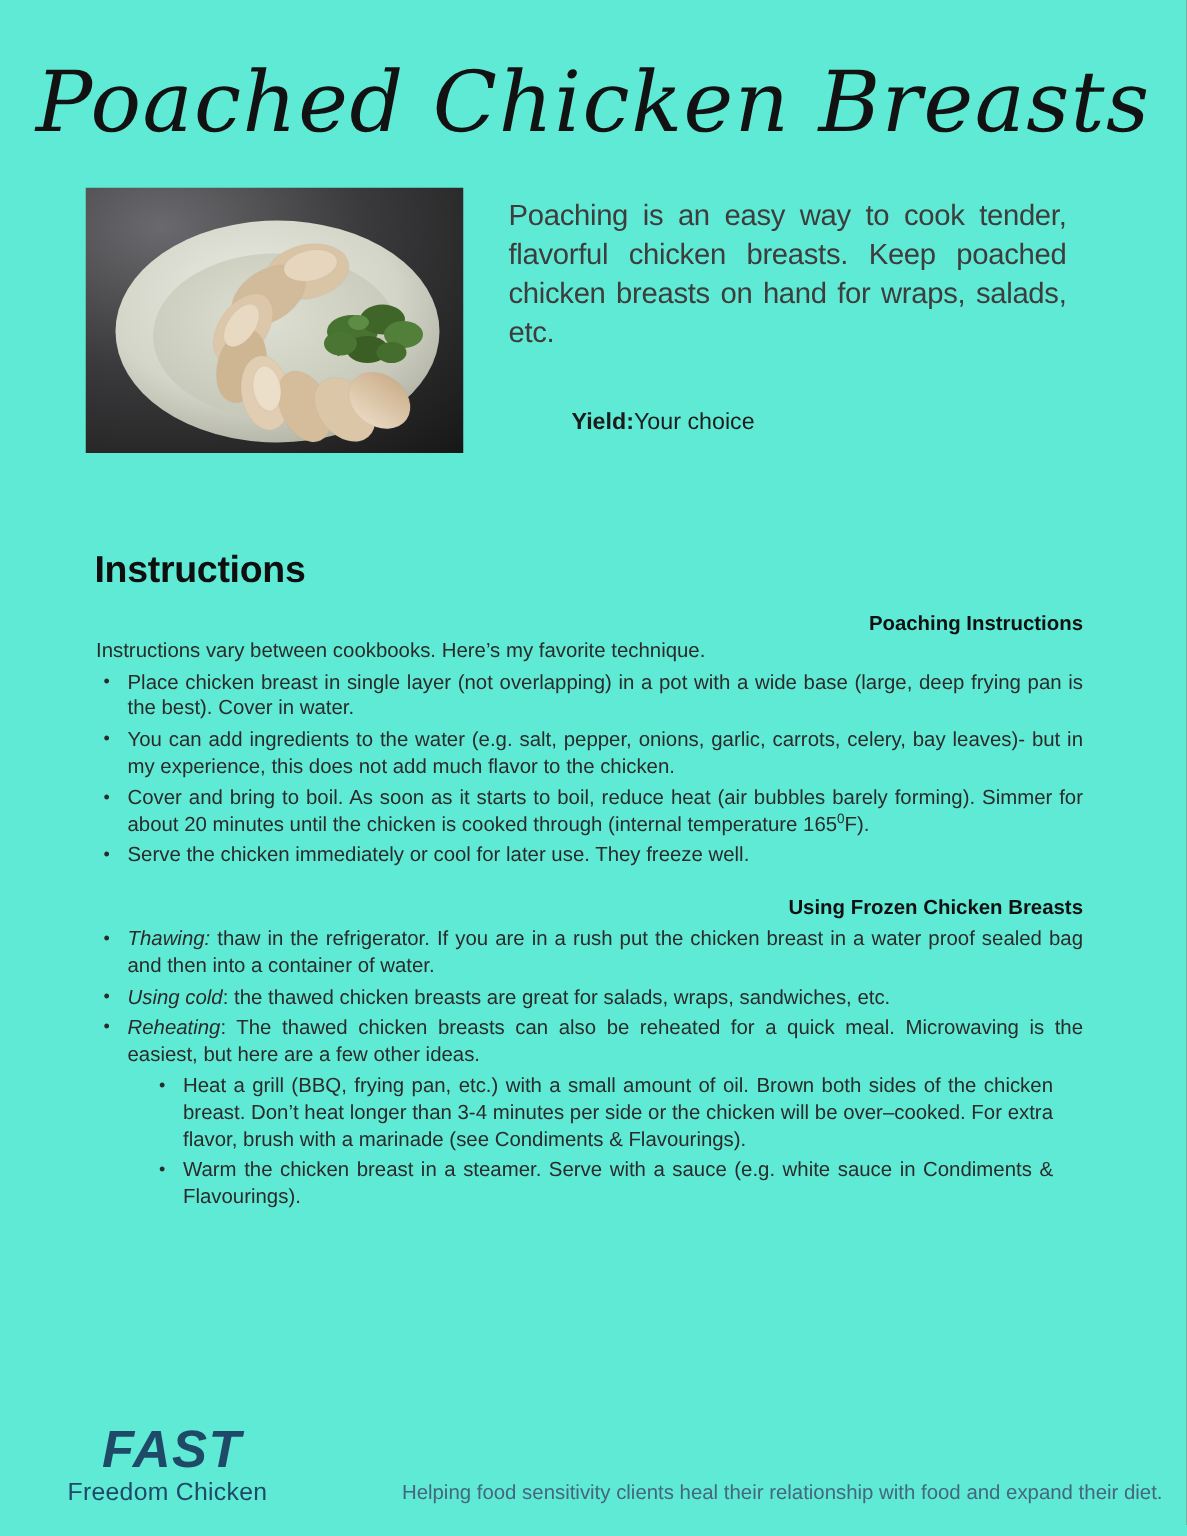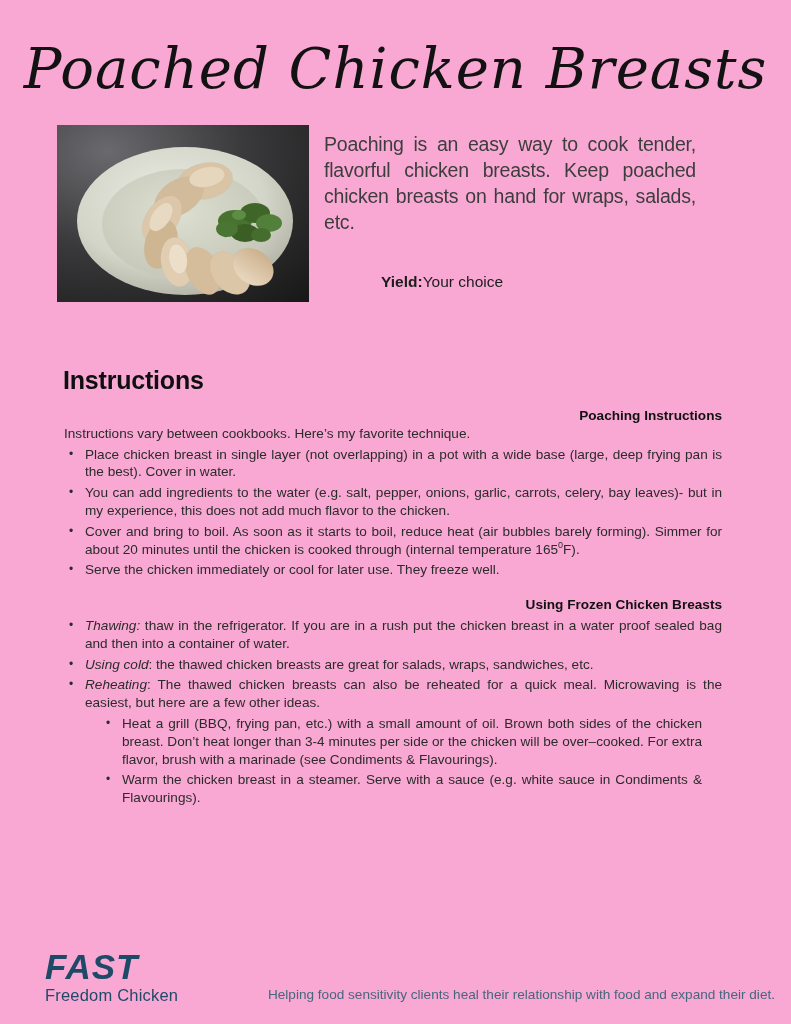--- a/index.html
+++ b/index.html
@@ -1,20 +1,20 @@
 <!DOCTYPE html>
 <html style="--footer-navy: #1e4a68; --tagline-teal: #45677e;"><head>
 <meta charset="utf-8">
 <style>
   * { margin:0; padding:0; box-sizing:border-box; }
   html,body { background:#888; }
   .page {
     position:relative;
     width:791px; height:1024px;
-    background:#f9a8d4;
+    background:#5eead4;
     margin:0 auto;
     overflow:hidden;
     font-family:"Liberation Sans", sans-serif;
     color:#2e2e2e;
   }
   .title {
     position:absolute; top:36px; left:0; width:791px;
     text-align:center;
     font-family:"DejaVu Serif", serif;
     font-style:italic;
@@ -22,21 +22,21 @@
     letter-spacing:1px;
     color:#121212;
     white-space:nowrap;
   }
   .photo {
     position:absolute; left:57px; top:125px;
     width:252px; height:177px;
     display:block;
   }
   .intro {
-    position:absolute; left:324px; top:131px; width:372px;
+    position:absolute; left:339px; top:131px; width:372px;
     font-size:19.5px; line-height:26px;
     text-align:justify;
     color:#3d3d3d;
     letter-spacing:-0.2px;
   }
   .yield {
     position:absolute; left:347px; top:273px;
     font-size:15.5px; color:#1c1c1c;
   }
   .yield .yl { font-weight:bold;margin-left:34px; }
@@ -56,21 +56,21 @@
   .bullet { display:flex; margin-top:3px; }
   .bullet .b { flex:none; width:21px; padding-left:5px; font-size:12px; }
   .bullet .bt { flex:1; }
   .section-gap { height:17px; }
   .sublist { padding-left:37px; margin-top:2px; }
   .sublist .bullet .bt { padding-right:20px; }
   sup { font-size:9px; vertical-align:super; line-height:0; }
   .footer-logo { position:absolute; left:45px; top:949px; color:var(--footer-navy,#1e4a68); }
   .footer-logo .fast {
     font-size:35px; font-weight:800; font-style:italic;
-    letter-spacing:1px; line-height:36px;
+    letter-spacing:1px; line-height:36px;margin-left:23px;
   }
   .footer-logo .fp { font-size:16.5px; line-height:18px; margin-top:1px; letter-spacing:0.2px; }
   .tagline {
     position:absolute; left:215px; top:987px; width:560px;
     font-size:13.6px; color:var(--tagline-teal,#45677e);text-align:right;
   }
 </style>
 </head>
 <body>
 

